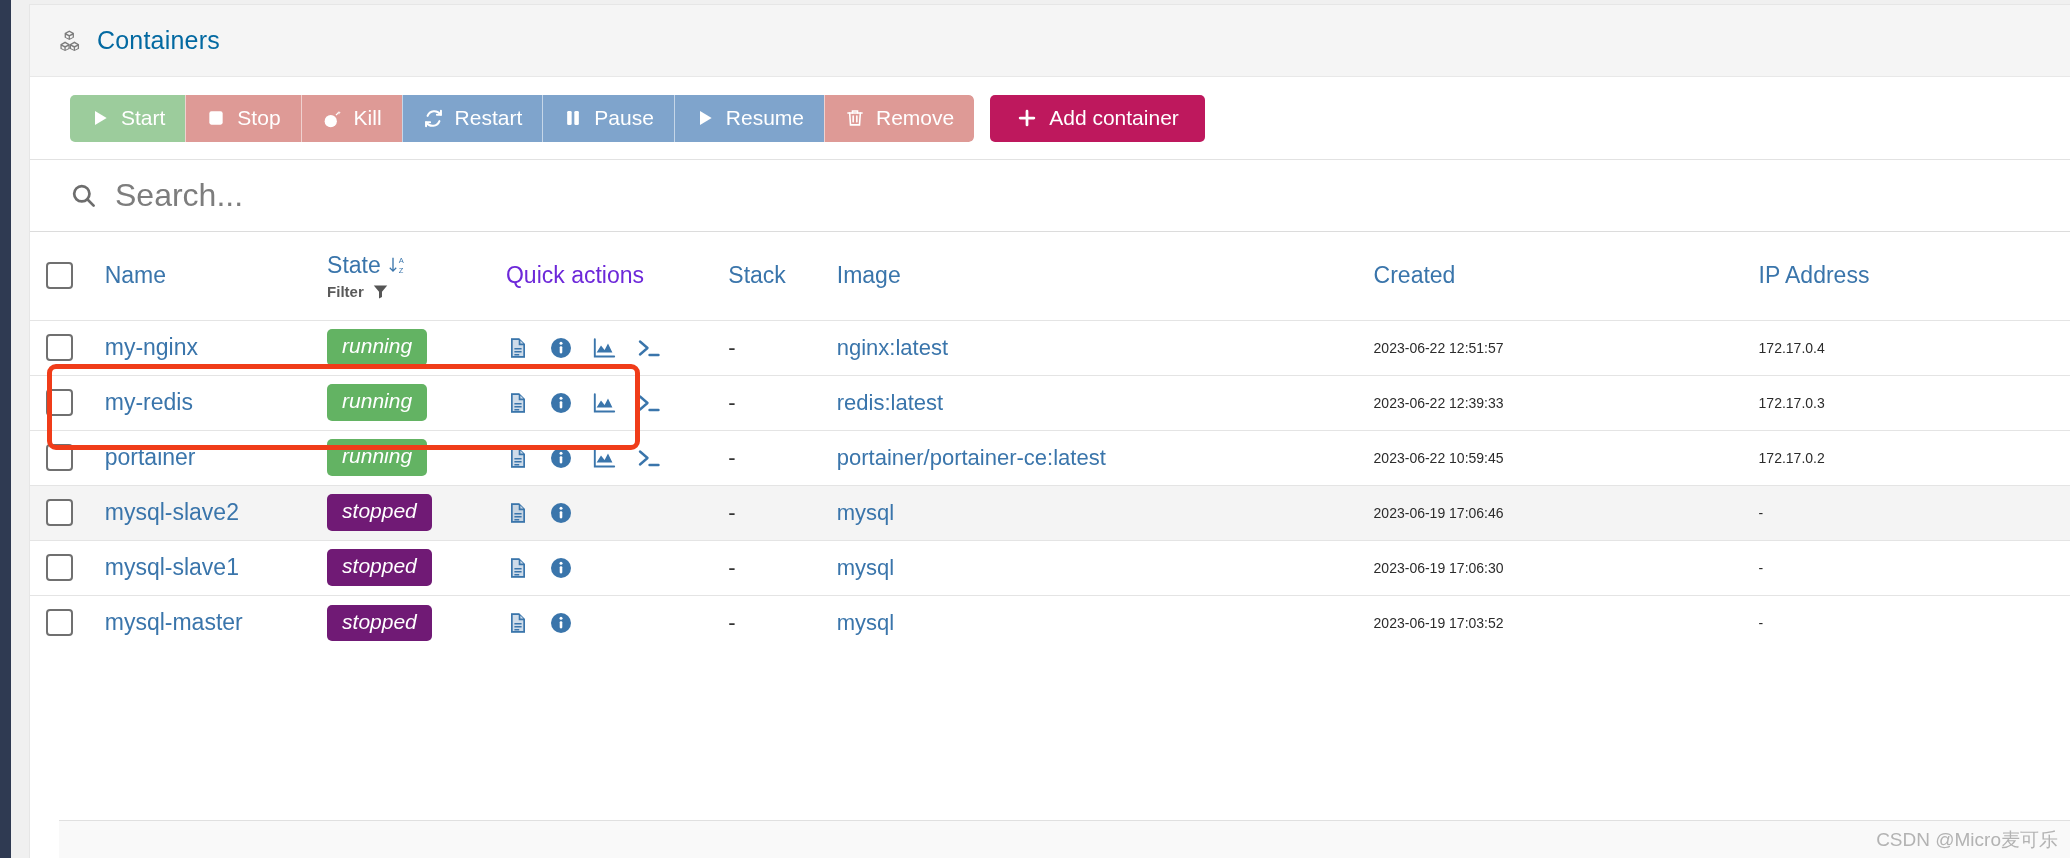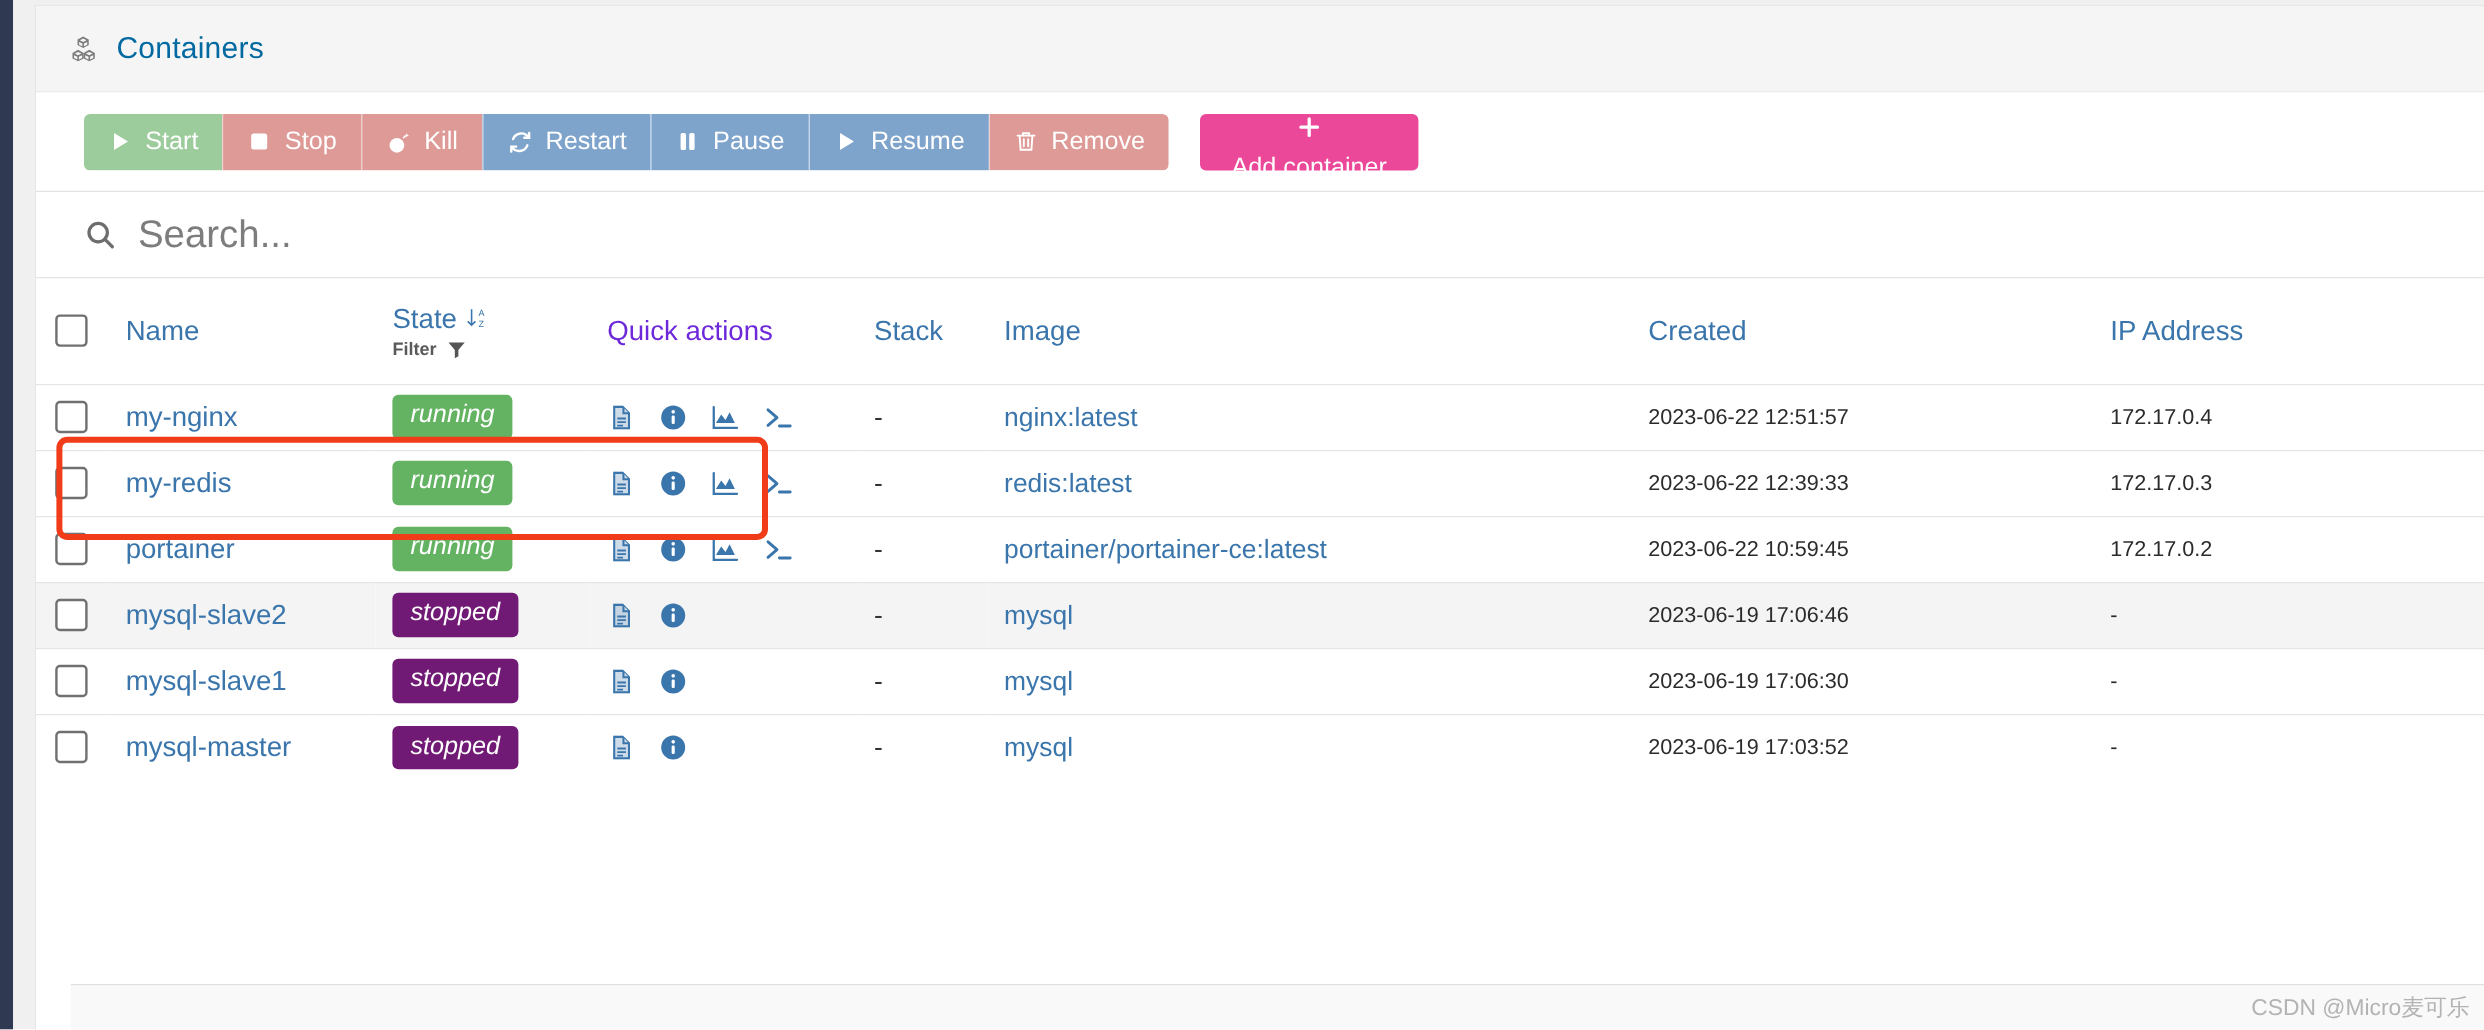--- a/index.html
+++ b/index.html
@@ -100,26 +100,25 @@
   }
   .btn + .btn { border-left: 1px solid rgba(255,255,255,.55); }
   .btn-start   { background: #9ccc9c; }
   .btn-stop    { background: #de9a96; }
   .btn-kill    { background: #de9a96; }
   .btn-restart { background: #7fa4cc; }
   .btn-pause   { background: #7fa4cc; }
   .btn-resume  { background: #7fa4cc; }
   .btn-remove  { background: #de9a96; border-radius: 0 5px 5px 0; }
   .btn-add {
-    background: #ec4899;
+    background: #be185d;
     border-radius: 5px;
-    margin-left: 26px;
+    margin-left: 16px;
     padding: 0 26px;
     font-size: 21px;
-    flex-direction: column;
   }
   .btn svg { flex: none; }
 
   
   .search-row {
     height: 72px;
     background: #ffffff;
     border-bottom: 1px solid #dcdcdc;
     display: flex;
     align-items: center;
@@ -223,21 +222,21 @@
     line-height: 1.15;
     font-style: italic;
   }
   .badge-running { background: #63b363; }
   .badge-stopped { background: #701a75; }
 
   .qa { display: flex; align-items: center; gap: 19px; padding-left: 14px; }
   .qa span { cursor: pointer; color: #3a75ab; display: flex; }
 
   .dash { font-size: 22px; color: #333; }
-  .plain-val { font-size: 18px; color: #2b2b2b; margin-top: 11px; }
+  .plain-val { font-size: 14px; color: #2b2b2b; margin-top: 11px; }
 
   
   .annot {
     position: absolute;
     left: 47px;
     top: 364px;
     width: 593px;
     height: 86px;
     border: 5px solid #f03c19;
     border-radius: 9px;

